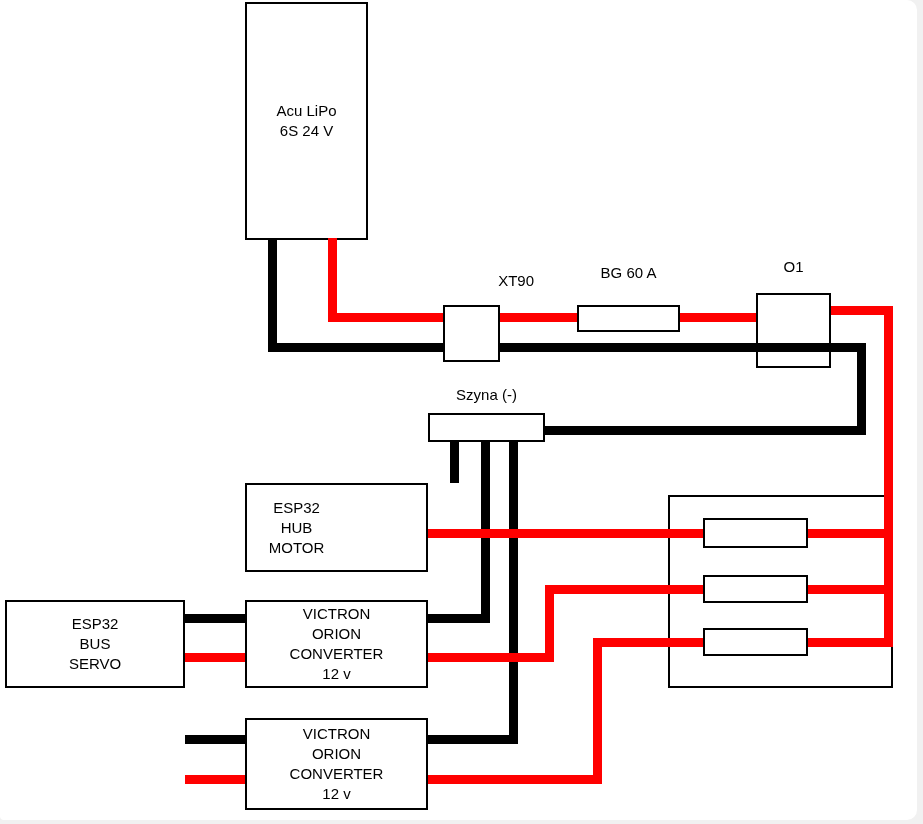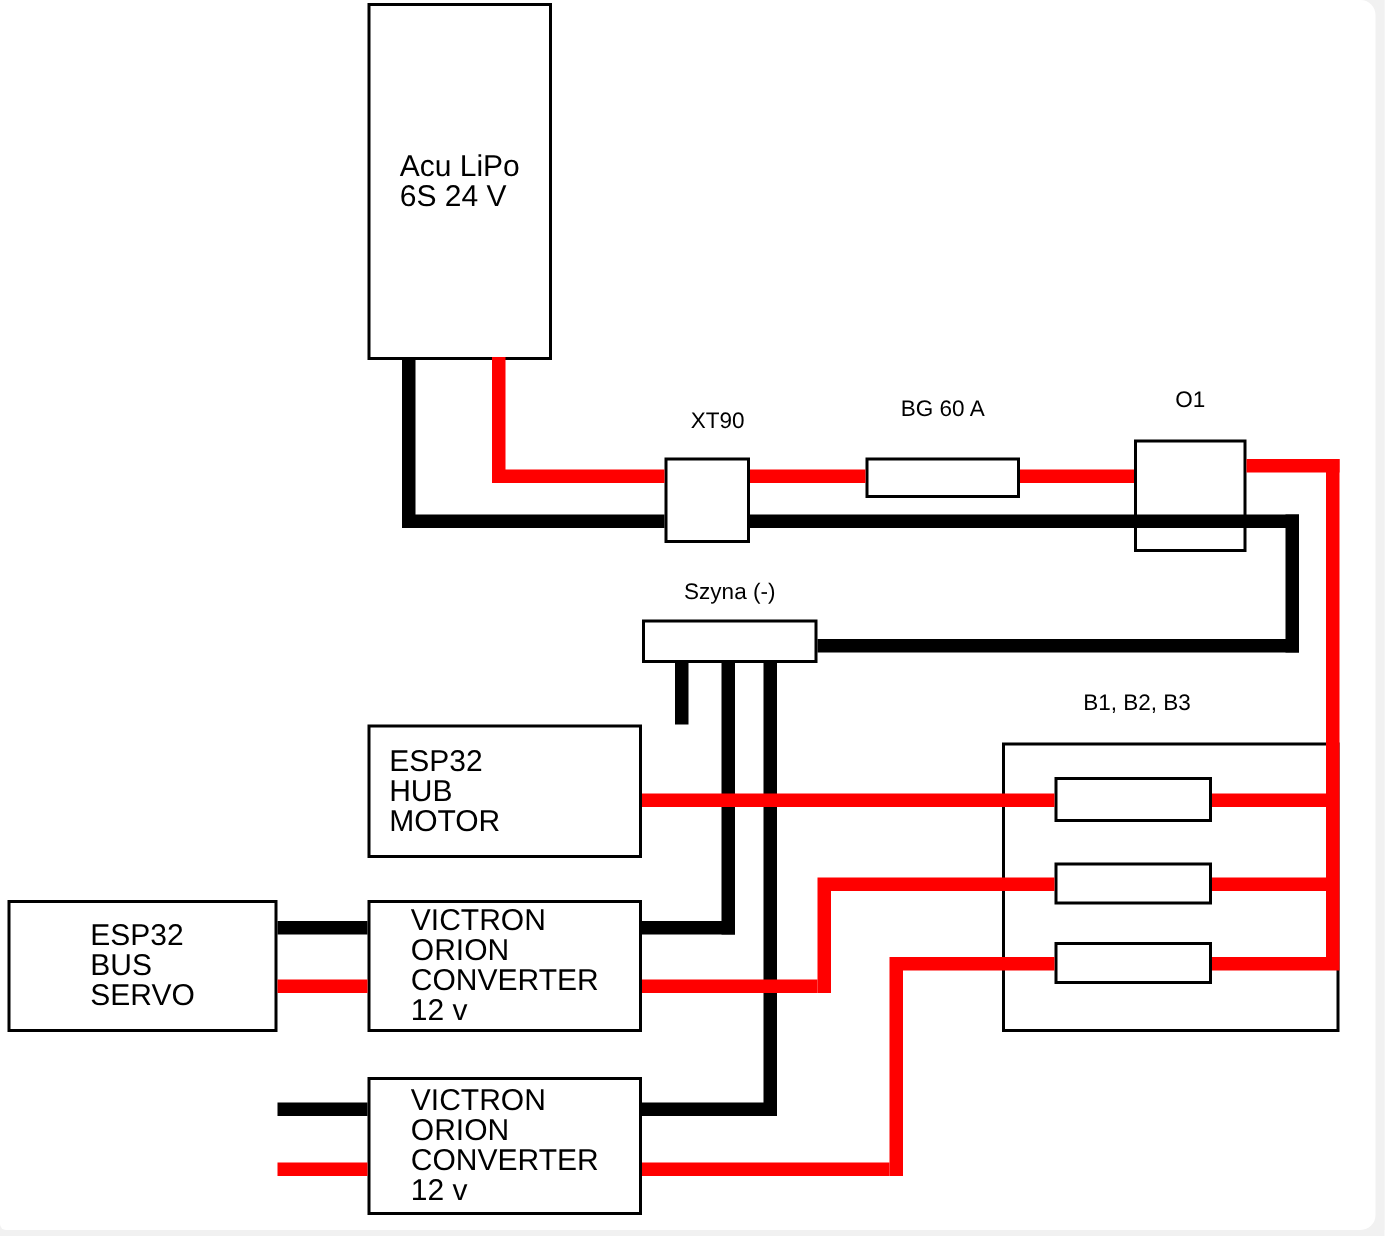--- a/index.html
+++ b/index.html
@@ -20,21 +20,22 @@
     box-sizing: border-box;
     background: var(--box-fill, #ffffff);
     border: 2px solid var(--box-border, #000000);
     display: flex;
     align-items: center;
     justify-content: center;
     z-index: 2;
   }
   .box-label {
     white-space: pre-line;
-    font-size: 20px;
+    text-align: center;
+    font-size: 15px;
     line-height: 20px;
   }
   .flabel {
     position: absolute;
     font-size: 15px;
     text-align: center;
     z-index: 2;
   }
   .wire { position: absolute; }
   .wire-neg { background: var(--wire-neg, #000000); z-index: 3; }
@@ -76,39 +77,38 @@
   <div class="wire wire-pos" style="left:593px; top:638px; width:9px; height:146px;"></div>
   <div class="wire wire-pos" style="left:602px; top:638px; width:101px; height:9px;"></div>
   <div class="wire wire-pos" style="left:185px; top:775px; width:60px; height:9px;"></div>
 
   <div class="box" style="left:245px; top:2px; width:123px; height:238px;">
     <span class="box-label">Acu LiPo
 6S 24 V</span>
   </div>
 
   <div class="box" style="left:443px; top:305px; width:57px; height:57px;"></div>
-  <div class="flabel" style="left:440px; top:272px; width:77px;">XT90</div>
+  <div class="flabel" style="left:457px; top:272px; width:77px;text-align:right;">XT90</div>
 
   <div class="box" style="left:577px; top:305px; width:103px; height:27px;"></div>
   <div class="flabel" style="left:577px; top:264px; width:103px;">BG 60 A</div>
 
   <div class="box" style="left:756px; top:293px; width:75px; height:75px;"></div>
   <div class="flabel" style="left:756px; top:258px; width:75px;">O1</div>
 
   <div class="box" style="left:428px; top:413px; width:117px; height:29px;"></div>
   <div class="flabel" style="left:428px; top:386px; width:117px;">Szyna (-)</div>
 
   <div class="box" style="left:245px; top:483px; width:183px; height:89px;">
     <span class="box-label" style="padding-right:80px;">ESP32
 HUB
 MOTOR</span>
   </div>
 
   <div class="box" style="left:668px; top:495px; width:225px; height:193px;"></div>
-  <div class="flabel" style="left:668px; top:460px; width:180px;">B1, B2, B3</div>
   <div class="box" style="left:703px; top:518px; width:105px; height:30px;"></div>
   <div class="box" style="left:703px; top:575px; width:105px; height:28px;"></div>
   <div class="box" style="left:703px; top:628px; width:105px; height:28px;"></div>
 
   <div class="box" style="left:5px; top:600px; width:180px; height:88px;">
     <span class="box-label">ESP32
 BUS
 SERVO</span>
   </div>
 

